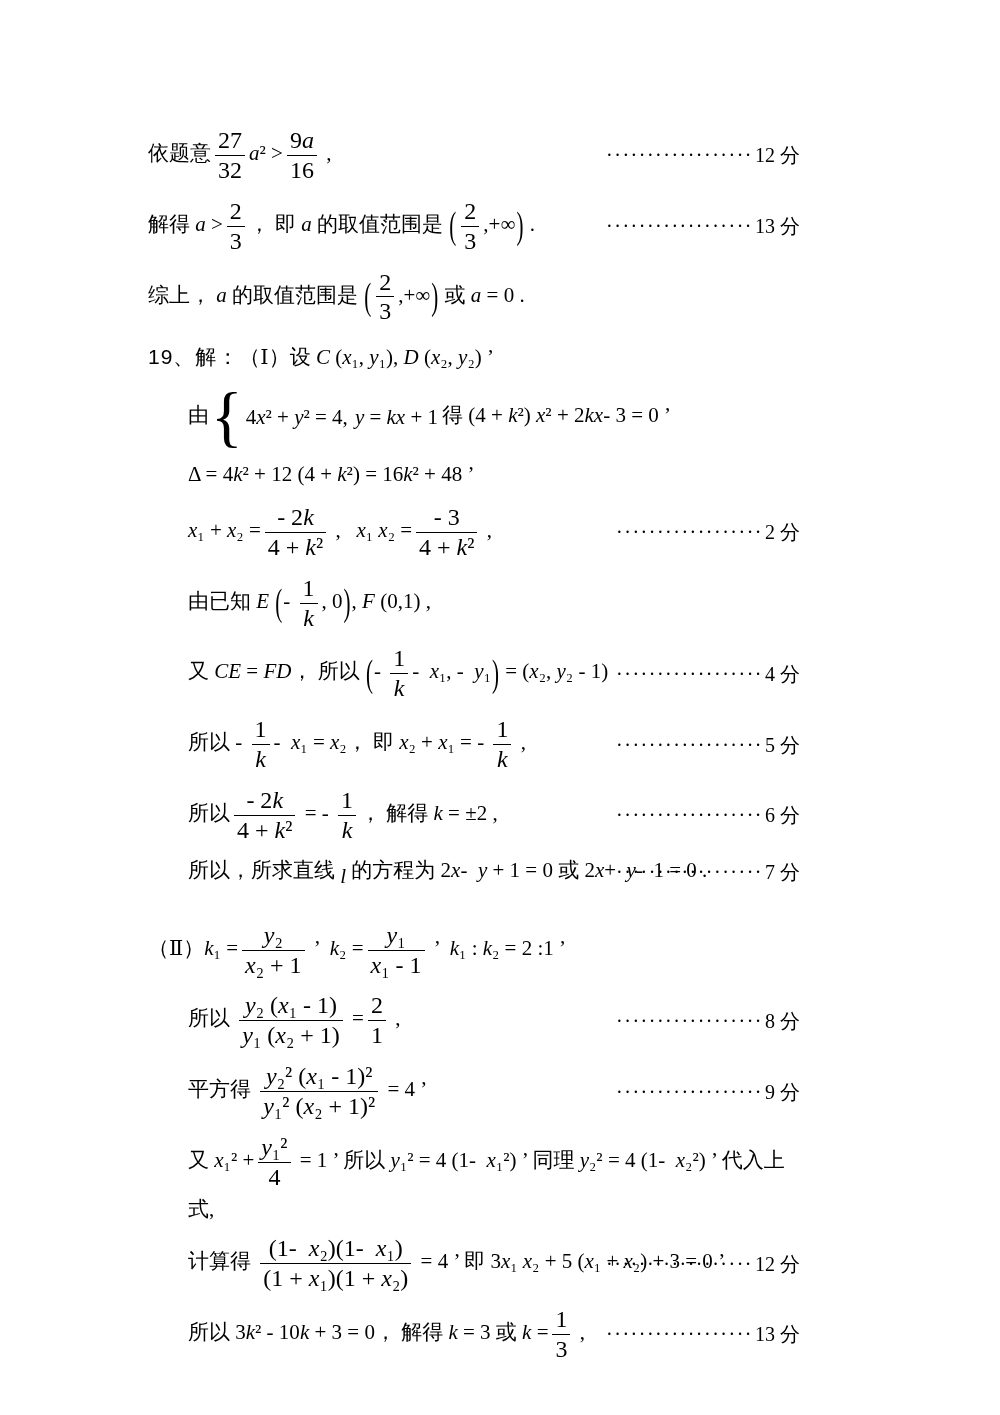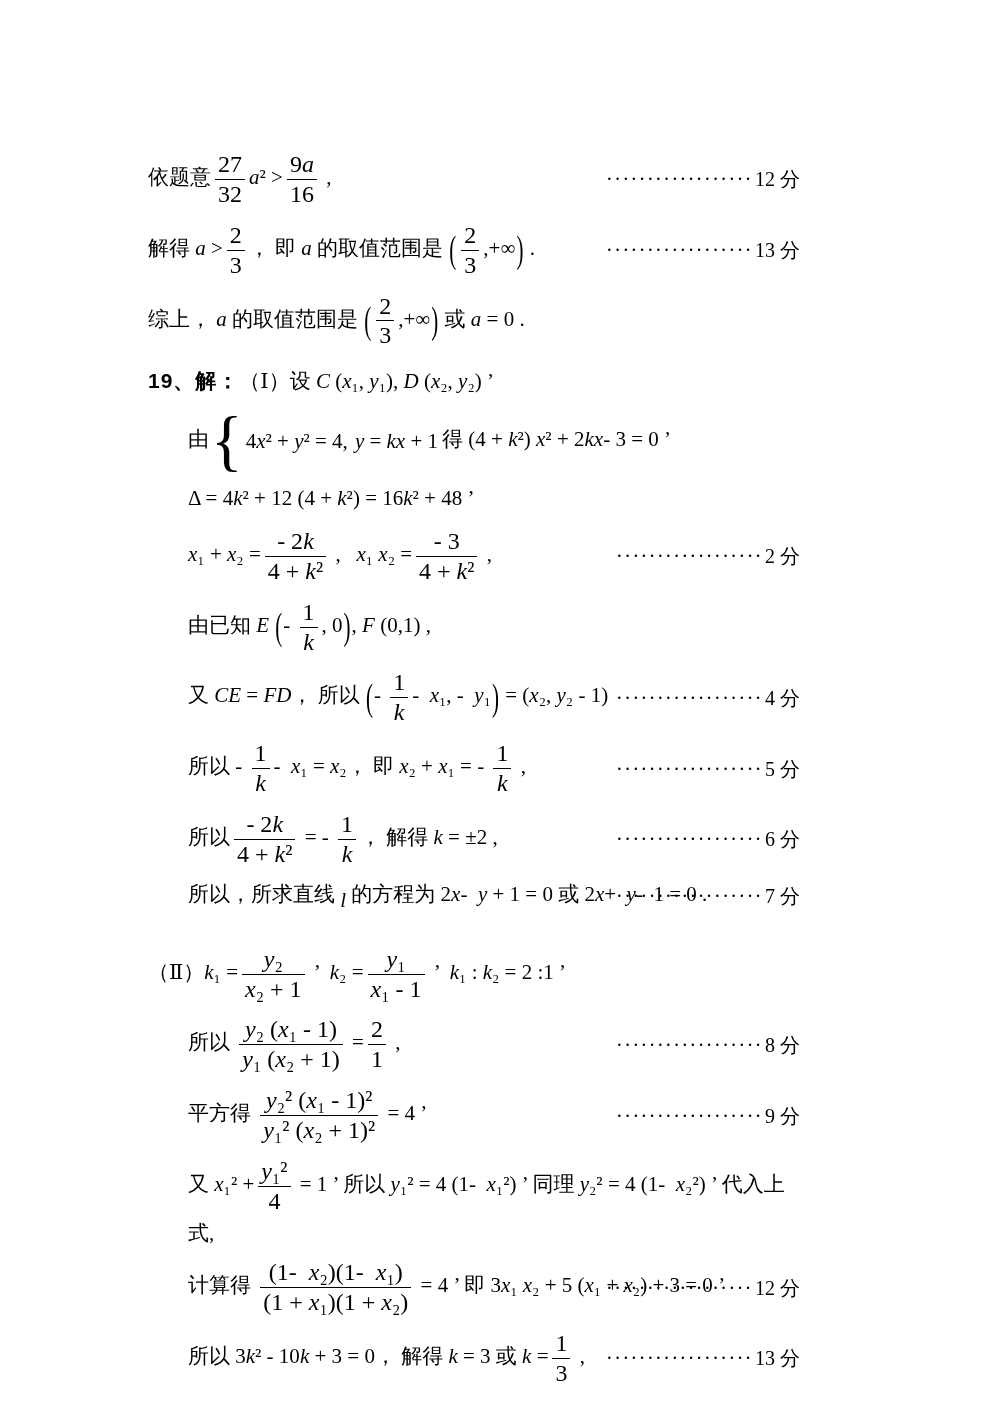--- a/index.html
+++ b/index.html
@@ -5,41 +5,40 @@
   html,body { margin:0; padding:0; background:#ffffff; }
   .page {
     position:relative;
     width:1000px;
     height:1364px;
     background:#ffffff;
     color:#000000;
     font-family:"Liberation Serif","DejaVu Serif",serif;
     font-size:21px;
     overflow:hidden;
-    margin-top:24px;
   }
   #doc { position:absolute; top:116px; left:148px; right:0; }
 
   .section { display:block; }
   .section + .section { margin-top:14px; }
   .section[data-name="problem-19-part-2"] { margin-top:30px; }
 
   .line {
     position:relative;
     display:block;
     padding-right:212px;
     margin:8px 0;
     min-height:34px;
     line-height:1.45;
     white-space:pre-wrap;
   }
   .line.indent-1 { margin-left:40px; }
 
   .mtext { font-family:"Liberation Serif","DejaVu Serif",serif; }
-  .mbold { font-weight:bold; font-family:"Liberation Sans","DejaVu Sans",sans-serif; letter-spacing:1px; }
+  .mbold { font-weight:normal; font-family:"Liberation Sans","DejaVu Sans",sans-serif; letter-spacing:1px; }
   .mi { font-style:italic; }
   .mrun { }
   .mdn { font-style:italic; position:relative; top:6px; }
 
   .frac {
     display:inline-block;
     text-align:center;
     vertical-align:middle;
     margin:3px 4px;
     font-size:24px;

